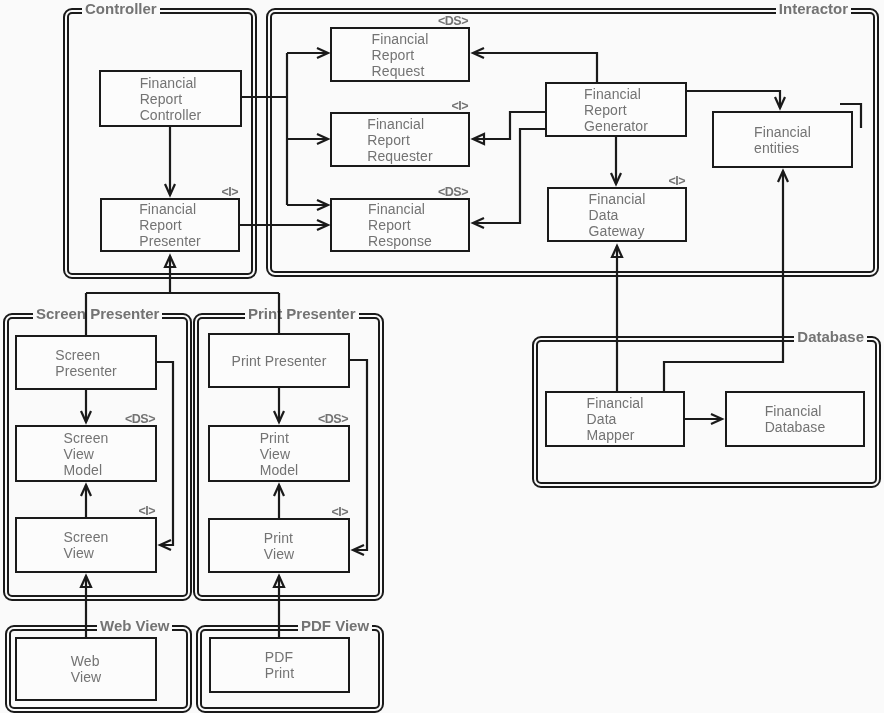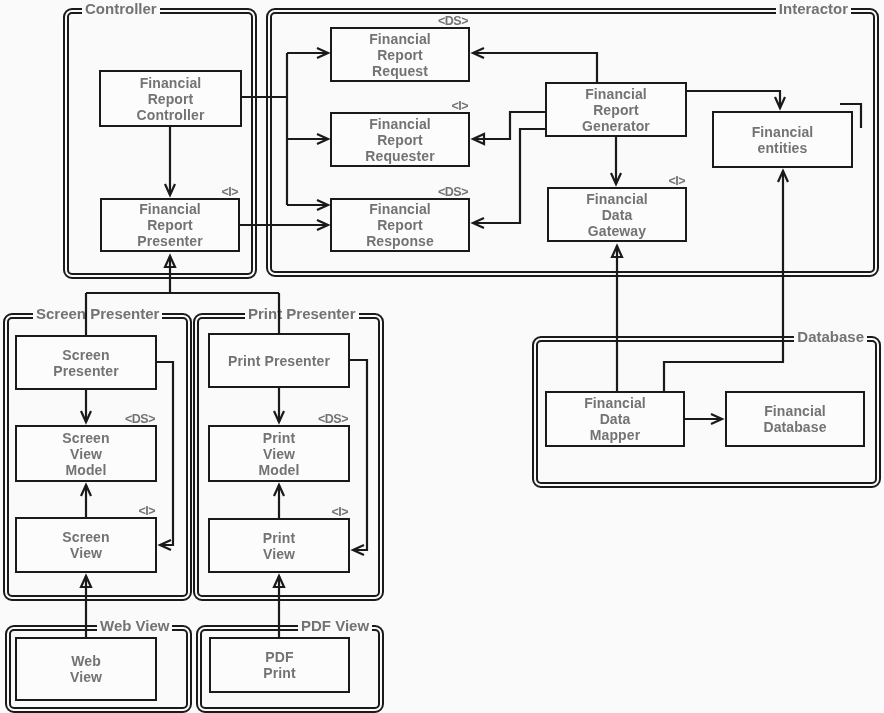--- a/index.html
+++ b/index.html
@@ -12,25 +12,25 @@
   .group{position:absolute;border:2.5px solid #1a1a1a;border-radius:9px;}
   .group::before{content:"";position:absolute;inset:2px;border:2.5px solid #1a1a1a;border-radius:5px;}
   .gtitle{
     position:absolute;top:-10px;height:18px;line-height:18px;
     background:#fafafa;padding:0 3px;font-size:15px;font-weight:bold;
     white-space:nowrap;z-index:3;
   }
   
   .node{
     position:absolute;border:2.5px solid #1a1a1a;background:#fcfcfc;
-    display:flex;align-items:center;justify-content:center;text-align:center;
+    display:flex;align-items:center;justify-content:center;text-align:left;
     z-index:2;box-sizing:border-box;
   }
   .nlabel{
-    font-size:14px;font-weight:bold;line-height:16px;white-space:pre-line;
+    font-size:14px;font-weight:normal;line-height:16px;white-space:pre-line;
     letter-spacing:.1px;
   }
   .stereo{
     position:absolute;top:-15px;right:0;font-size:12.5px;font-weight:bold;
     letter-spacing:-.5px;white-space:nowrap;
   }
   
   #wires{position:absolute;left:0;top:0;z-index:4;pointer-events:none;}
   #wires path,#wires polyline{fill:none;stroke:#1a1a1a;stroke-width:2.2px;}
 </style>

